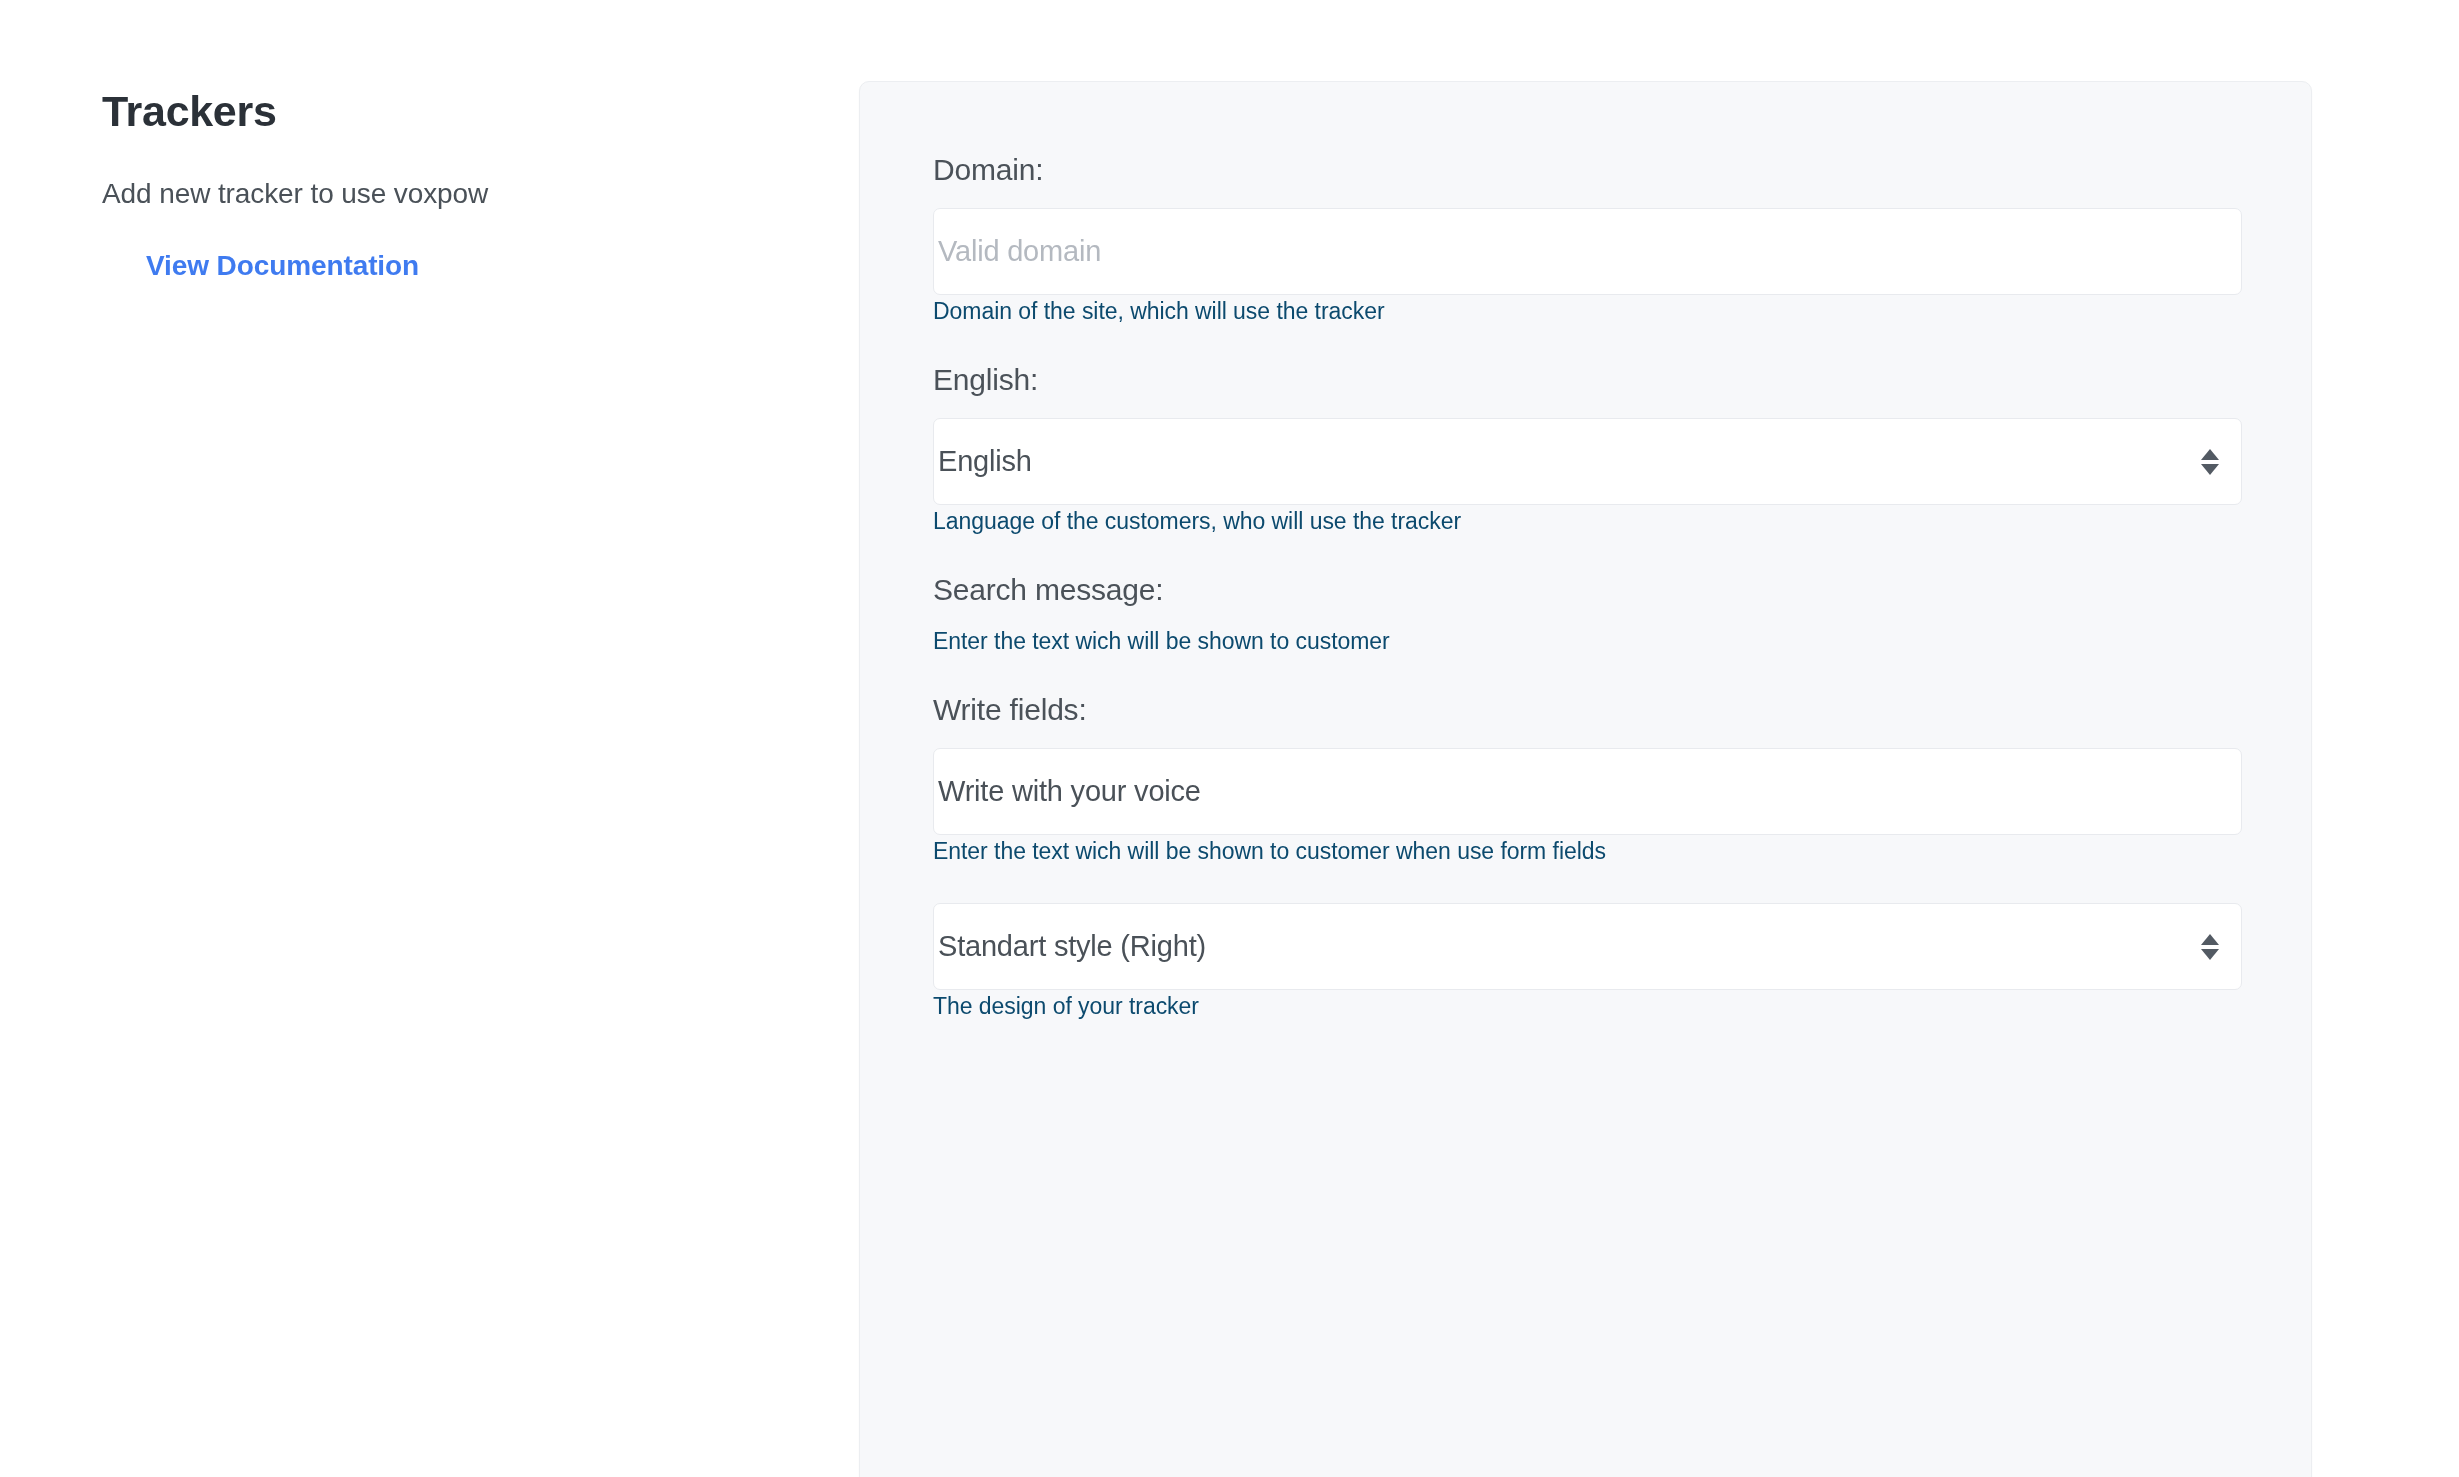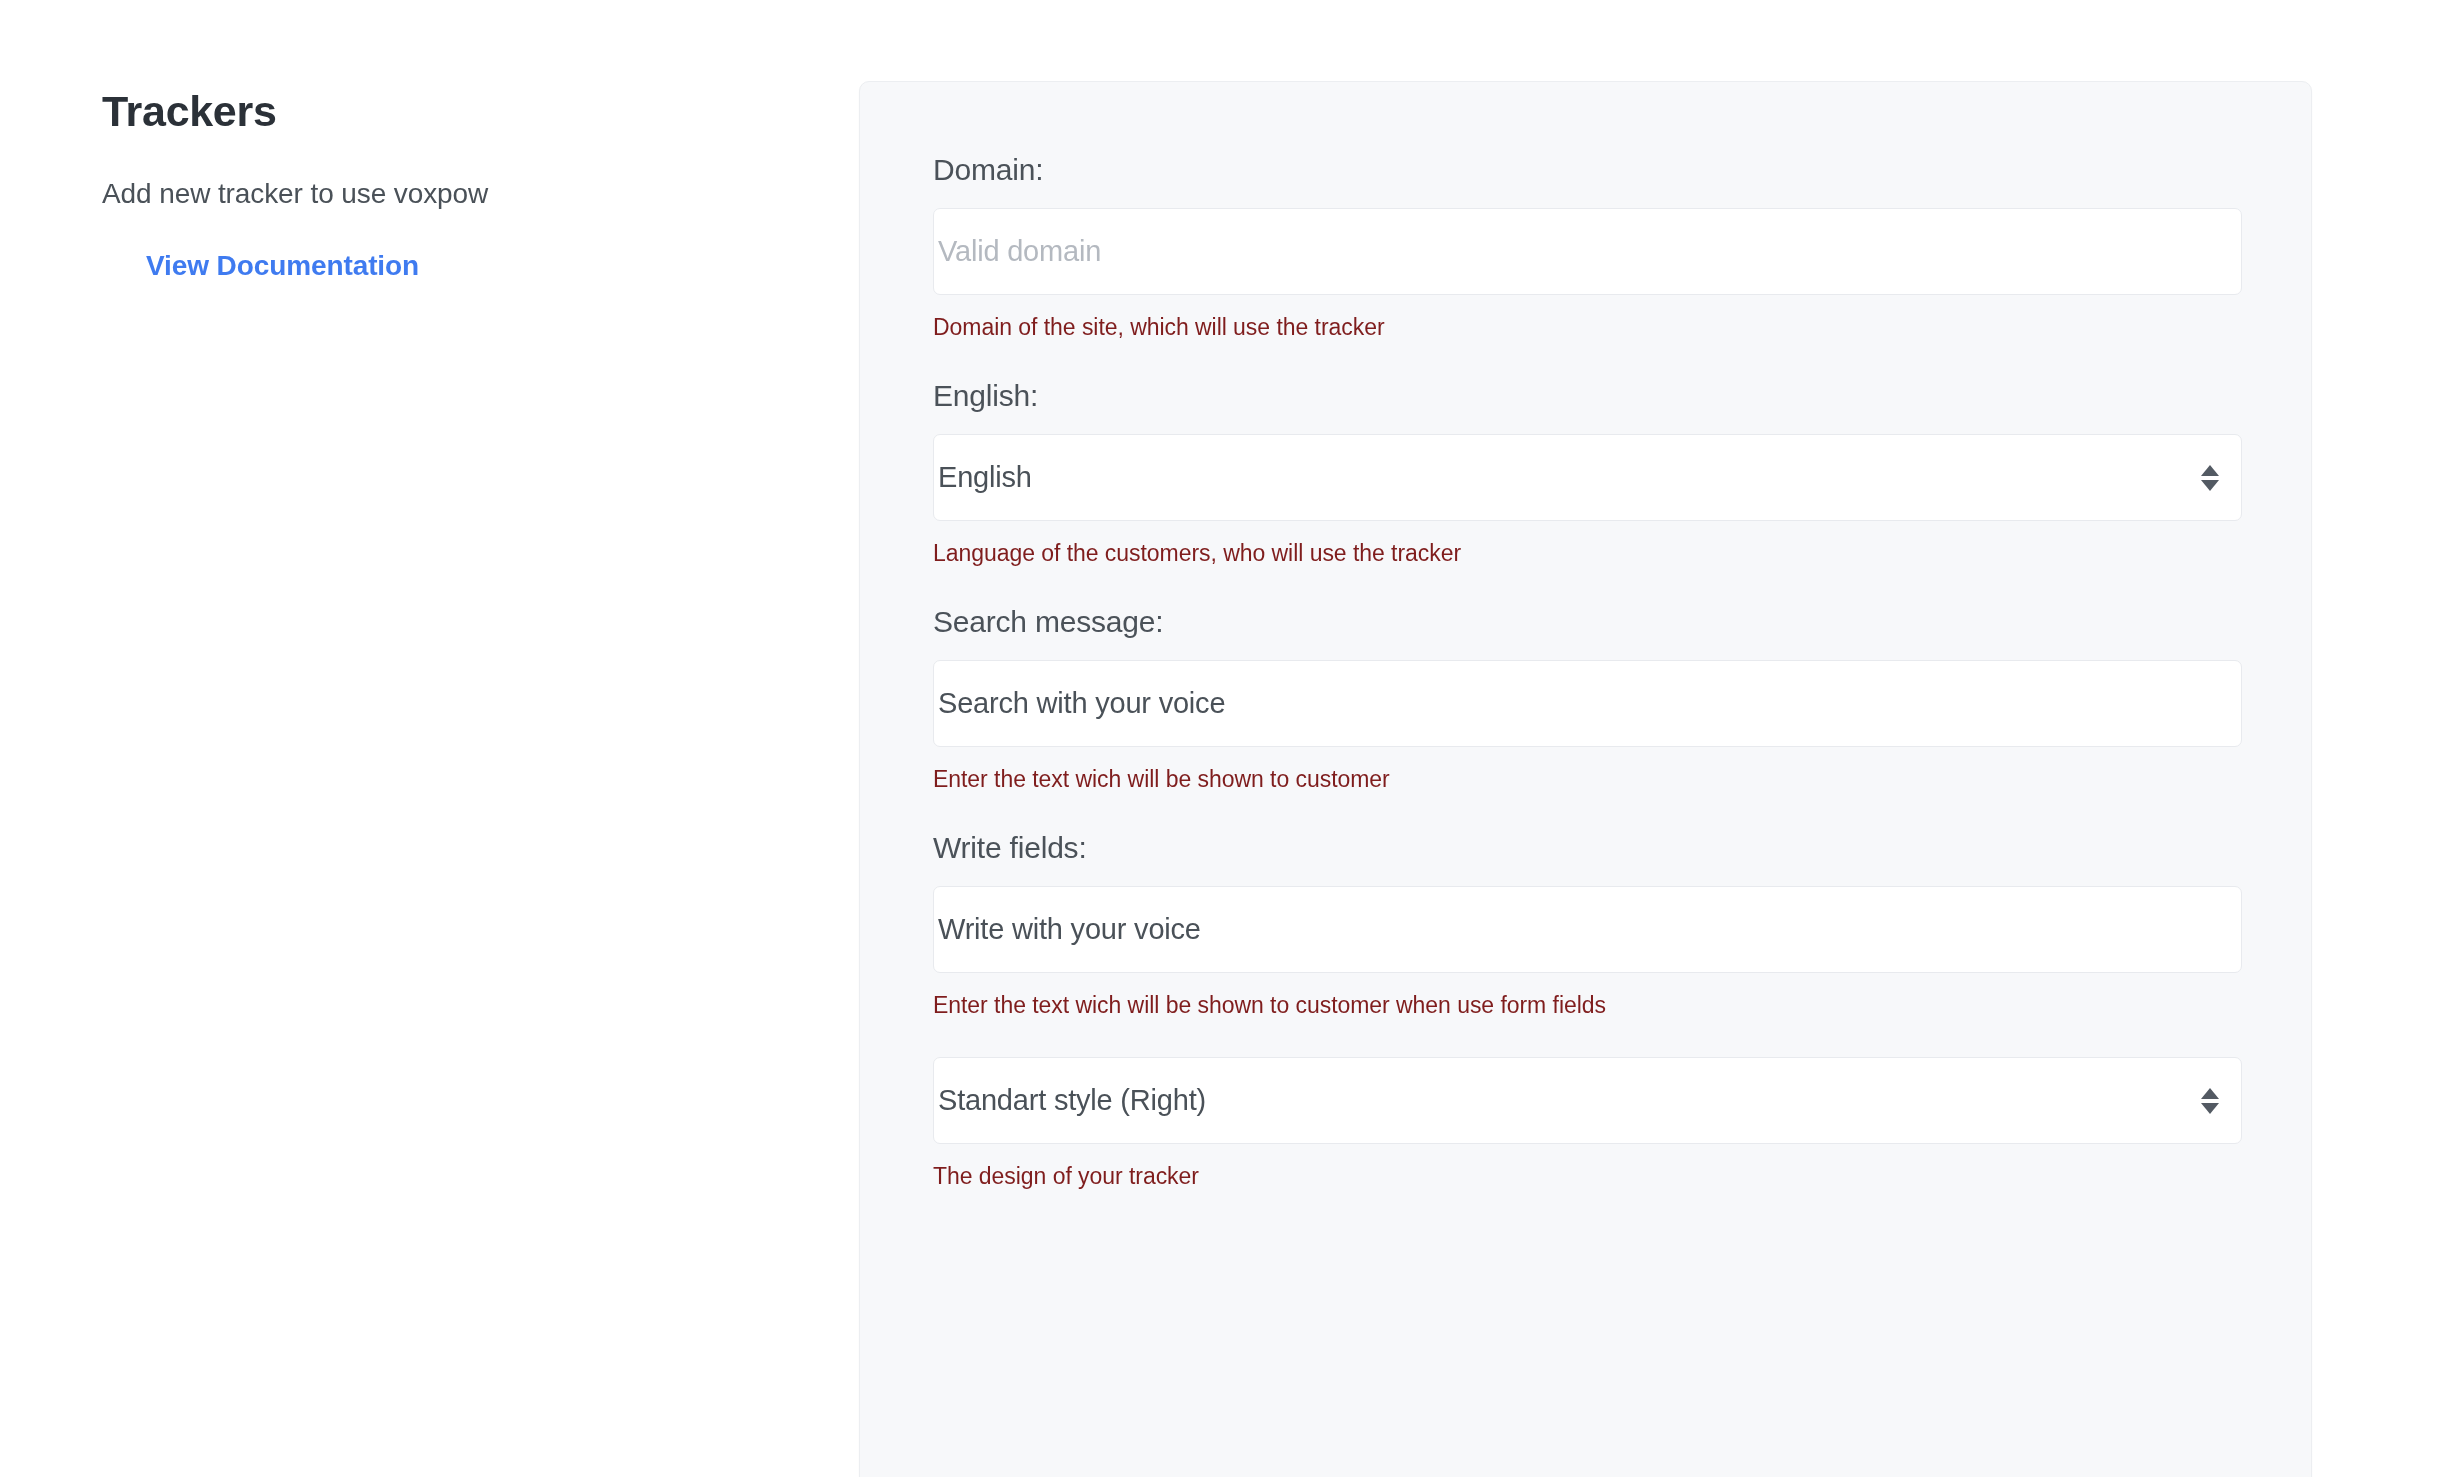--- a/index.html
+++ b/index.html
@@ -133,24 +133,24 @@
     width: 0;
     height: 0;
     border-left: 9px solid transparent;
     border-right: 9px solid transparent;
   }
   .arrow-up   { border-bottom: 11px solid #535a63; }
   .arrow-down { border-top: 11px solid #535a63; }
 
   .field-help {
     display: block;
-    margin-top: 19px;
+    margin-top: 3px;
     font-size: 23px;
     font-weight: 400;
-    color: #7f1d1d;
+    color: #0c4a6e;
     letter-spacing: -0.05px;
   }
 </style>
 </head>
 <body>
 
 <div class="page">
 
   <div class="sidebar">
     <h1 class="page-title">Trackers</h1>
@@ -176,23 +176,20 @@
           <span class="select-arrows">
             <span class="arrow-up"></span>
             <span class="arrow-down"></span>
           </span>
         </div>
         <span class="field-help">Language of the customers, who will use the tracker</span>
       </div>
 
       <div class="field-group">
         <label class="field-label">Search message:</label>
-        <div class="control">
-          <span class="control-text">Search with your voice</span>
-        </div>
         <span class="field-help">Enter the text wich will be shown to customer</span>
       </div>
 
       <div class="field-group">
         <label class="field-label">Write fields:</label>
         <div class="control">
           <span class="control-text">Write with your voice</span>
         </div>
         <span class="field-help">Enter the text wich will be shown to customer when use form fields</span>
       </div>

